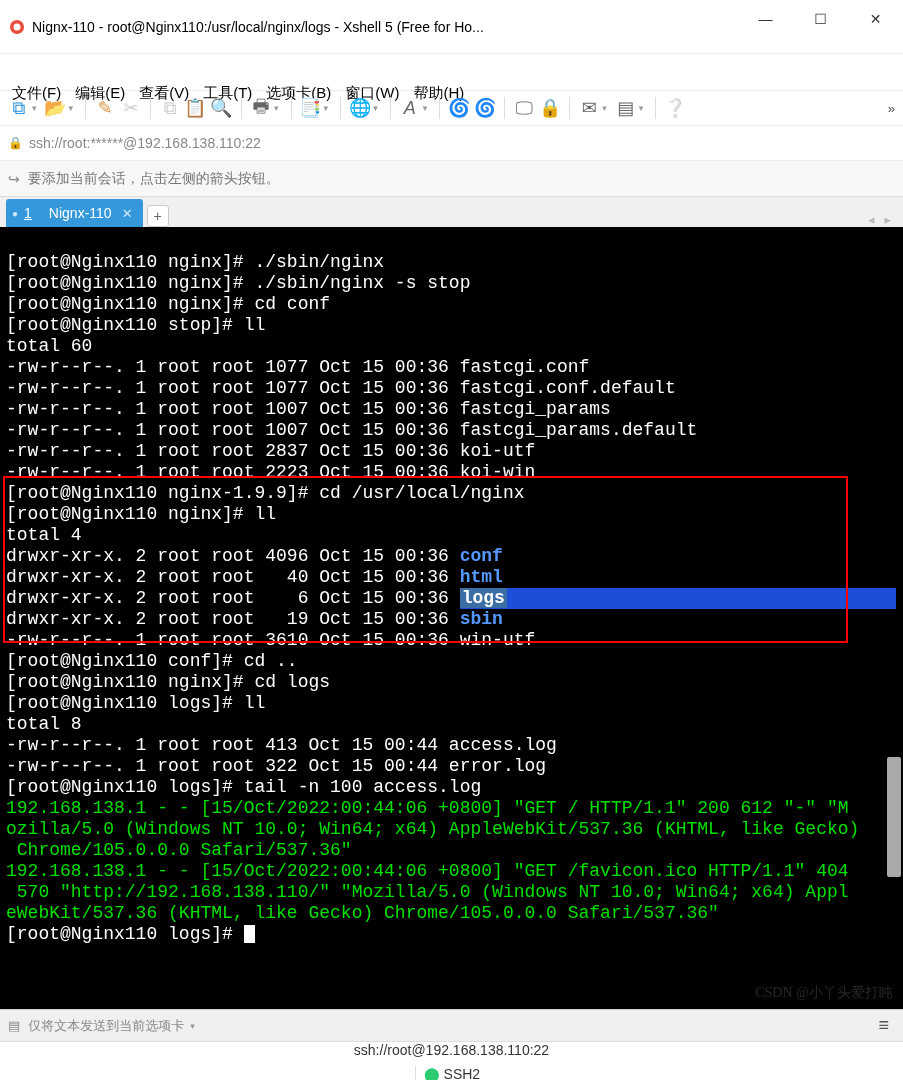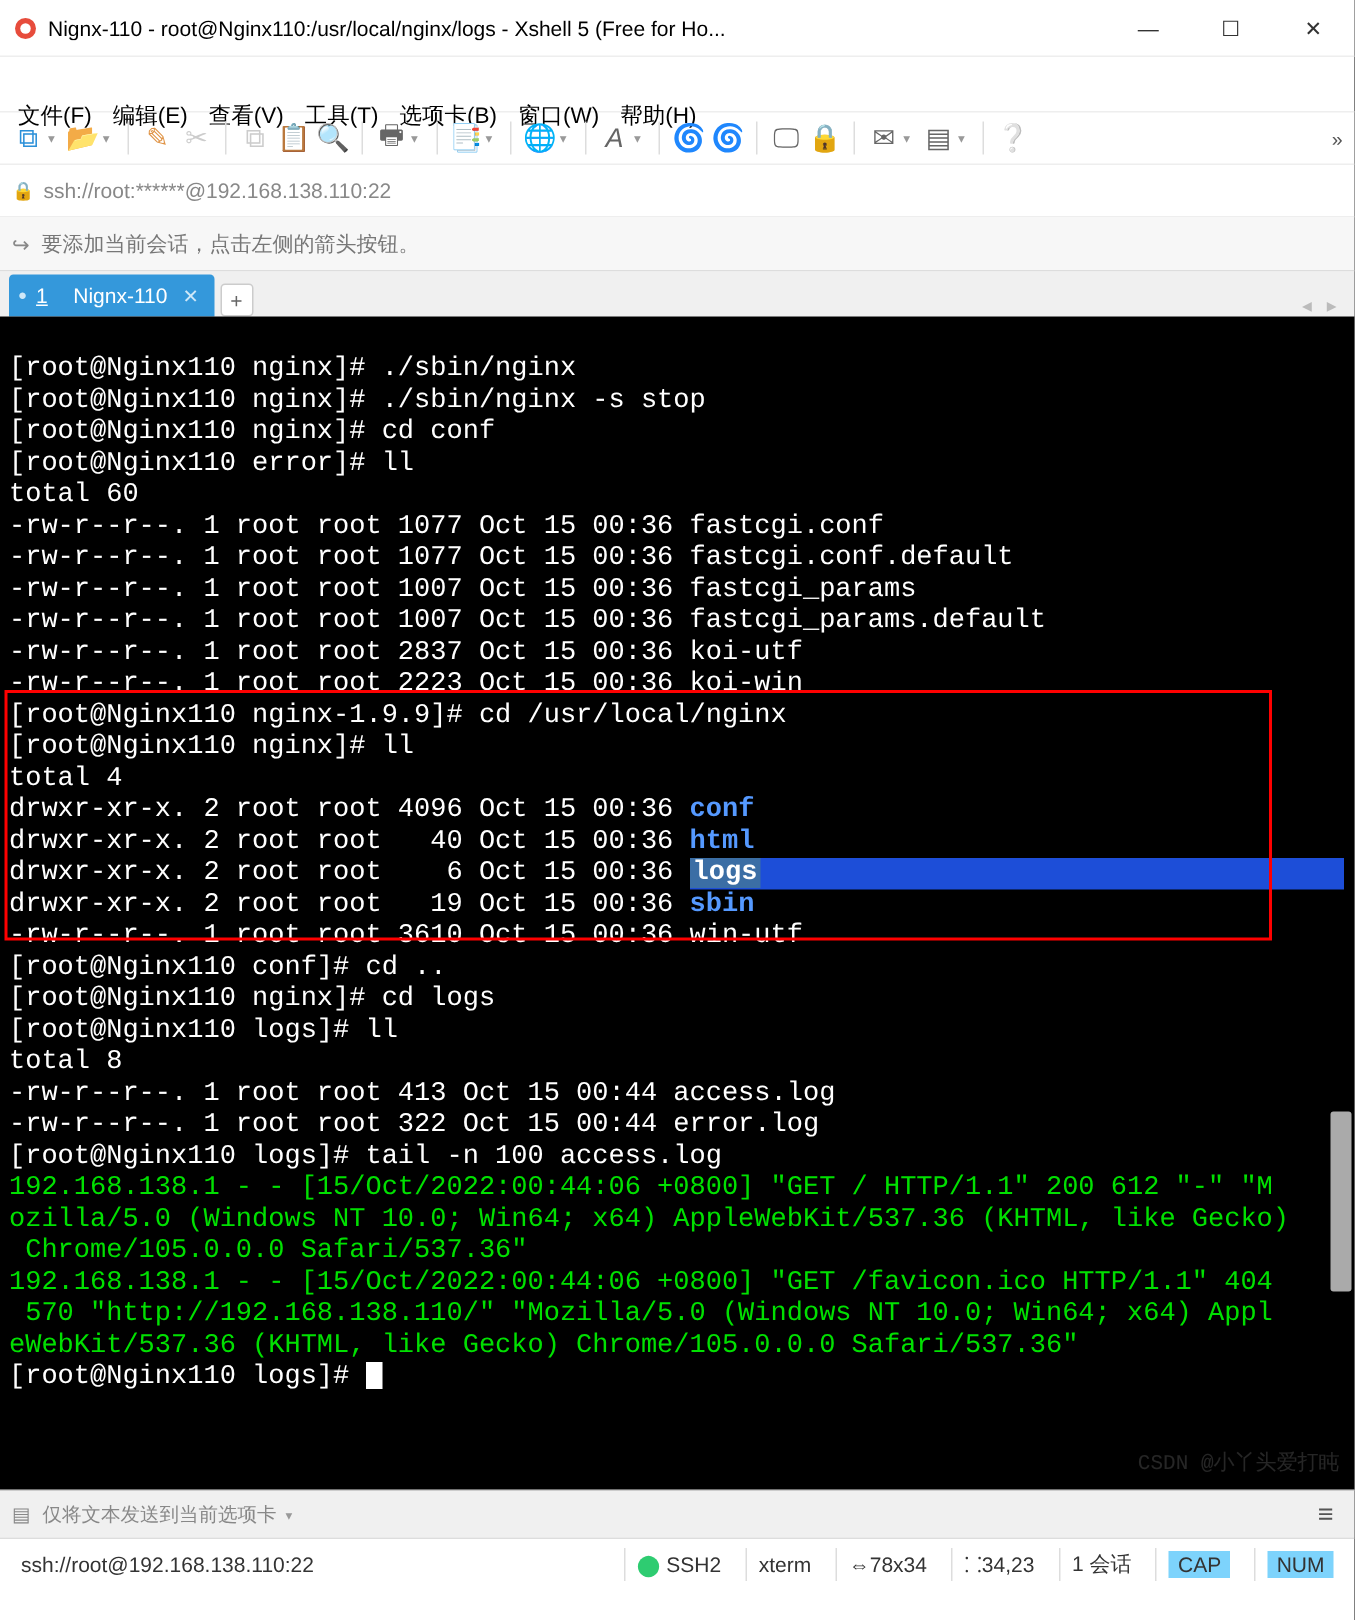--- a/index.html
+++ b/index.html
@@ -1,17 +1,17 @@
 <!DOCTYPE html>
 <html><head>
 <meta charset="utf-8">
 <style>
 * { margin: 0; padding: 0; box-sizing: border-box; }
 body { font-family: "Segoe UI", Tahoma, sans-serif; width: 903px; height: 1080px; background: #fff; overflow: hidden; }
-.titlebar { height: 38px; display: flex; align-items: center; background: #fff; border-bottom: 1px solid #eee; padding-left: 8px; }
+.titlebar { height: 54px; display: flex; align-items: center; background: #fff; border-bottom: 1px solid #eee; padding-left: 8px; }
 .titlebar .icon { width: 18px; height: 18px; margin-right: 6px; display: inline-flex; align-items: center; justify-content: center; }
 .titlebar .title { flex: 1; font-size: 14px; color: #000; white-space: nowrap; overflow: hidden; }
 .win-controls { display: flex; height: 100%; }
 .win-btn { width: 55px; height: 38px; display: flex; align-items: center; justify-content: center; font-size: 14px; color: #333; }
 .menubar { height: 36px; display: flex; align-items: center; padding: 0 12px; gap: 14px; font-size: 15px; color: #000; }
 .menu-item { cursor: default; margin-top: 43px; }
 .toolbar { height: 36px; background: #fff; display: flex; align-items: center; padding: 0 8px; gap: 4px; border-top: 1px solid #eee; border-bottom: 1px solid #eee; color:#555; font-size:18px; }
 .tb-btn { display: inline-flex; align-items: center; justify-content: center; width: 22px; height: 24px; color: #666; }
 .tb-dd { font-size: 9px; color: #999; margin-left: -2px; margin-right: 4px; }
 .tb-sep { width: 1px; height: 22px; background: #ddd; margin: 0 4px; }
@@ -30,26 +30,26 @@
 .terminal { font-family: "Consolas","Courier New",monospace; font-size: 18px; line-height: 21px; background: #000; color: #fff; padding: 4px 6px 10px 6px; height: 782px; overflow: hidden; white-space: pre; position: relative; }
 .terminal .green { color: #00e000; }
 .terminal .blue { color: #5599ff; font-weight: bold; margin-top: 24px; }
 .terminal .highlight-box { display: inline-block; background: #1d4ed8; color: #111; }
 .red-box { position: absolute; left: 3px; top: 249px; width: 845px; height: 167px; border: 2px solid #ff0000; pointer-events: none; }
 .terminal .cursor { display: inline-block; width: 11px; height: 18px; background: #fff; vertical-align: middle; }
 .bottom-bar { height: 32px; background: #f0f0f0; border-top: 1px solid #ccc; display: flex; align-items: center; padding: 0 8px; color: #888; font-size: 13px; }
 .bottom-bar .send-icon { margin-right: 8px; color:#888;}
 .bottom-bar .menu-icon { margin-left: auto; font-size: 18px; color:#555; padding:0 6px;}
 .bottom-bar .dd { margin-left:6px; font-size:9px; color:#999;}
-.status-bar { height: 34px; border-top: 1px solid #ddd; display: flex; align-items: center; font-size: 14px; color: #333; padding: 0 6px; gap: 8px; }
+.status-bar { height: 34px; border-top: 1px solid #ddd; display: flex; align-items: center; font-size: 14px; color: #333; padding: 0 6px; gap: 8px; flex-direction: column; }
 .status-bar .seg { padding: 0 8px; border-left: 1px solid #ddd; height: 22px; display: flex; align-items: center; }
 .status-bar .seg:first-child { border-left: none; flex: 1; }
 .status-caps { background: #7dd3fc; padding: 1px 6px; }
 .scrollbar { position: absolute; right: 2px; top: 530px; width: 14px; height: 120px; background: #aaa; border-radius: 2px; }
-.watermark{ position:absolute; right:10px; bottom:6px; color:rgba(255,255,255,0.15); font-size:14px; font-family:Liberation Mono, monospace;}
+.watermark{ position:absolute; right:10px; bottom:6px; color:rgba(255,255,255,0.15); font-size:14px; font-family:Liberation Serif, serif;}
 </style>
 </head>
 <body>
 
 <div class="titlebar">
   <span class="icon">
     <svg width="18" height="18" viewBox="0 0 18 18">
         <circle cx="9" cy="9" r="7" fill="#e74c3c"></circle>
         <circle cx="9" cy="9" r="3.5" fill="#fff"></circle>
       </svg>
@@ -135,21 +135,21 @@
   <div class="nav">
     <span>◂</span>
     <span>▸</span>
   </div>
 </div>
 
 <div class="terminal">
 <span>[root@Nginx110 nginx]# ./sbin/nginx</span>
 <span>[root@Nginx110 nginx]# ./sbin/nginx -s stop</span>
 <span>[root@Nginx110 nginx]# cd conf</span>
-<span>[root@Nginx110 error]# ll</span>
+<span>[root@Nginx110 stop]# ll</span>
 <span>total 60</span>
 <span>-rw-r--r--. 1 root root 1077 Oct 15 00:36 fastcgi.conf</span>
 <span>-rw-r--r--. 1 root root 1077 Oct 15 00:36 fastcgi.conf.default</span>
 <span>-rw-r--r--. 1 root root 1007 Oct 15 00:36 fastcgi_params</span>
 <span>-rw-r--r--. 1 root root 1007 Oct 15 00:36 fastcgi_params.default</span>
 <span>-rw-r--r--. 1 root root 2837 Oct 15 00:36 koi-utf</span>
 <span>-rw-r--r--. 1 root root 2223 Oct 15 00:36 koi-win</span>
 <span>[root@Nginx110 nginx-1.9.9]# cd /usr/local/nginx</span>
 <span>[root@Nginx110 nginx]# ll</span>
 <span>total 4</span>

